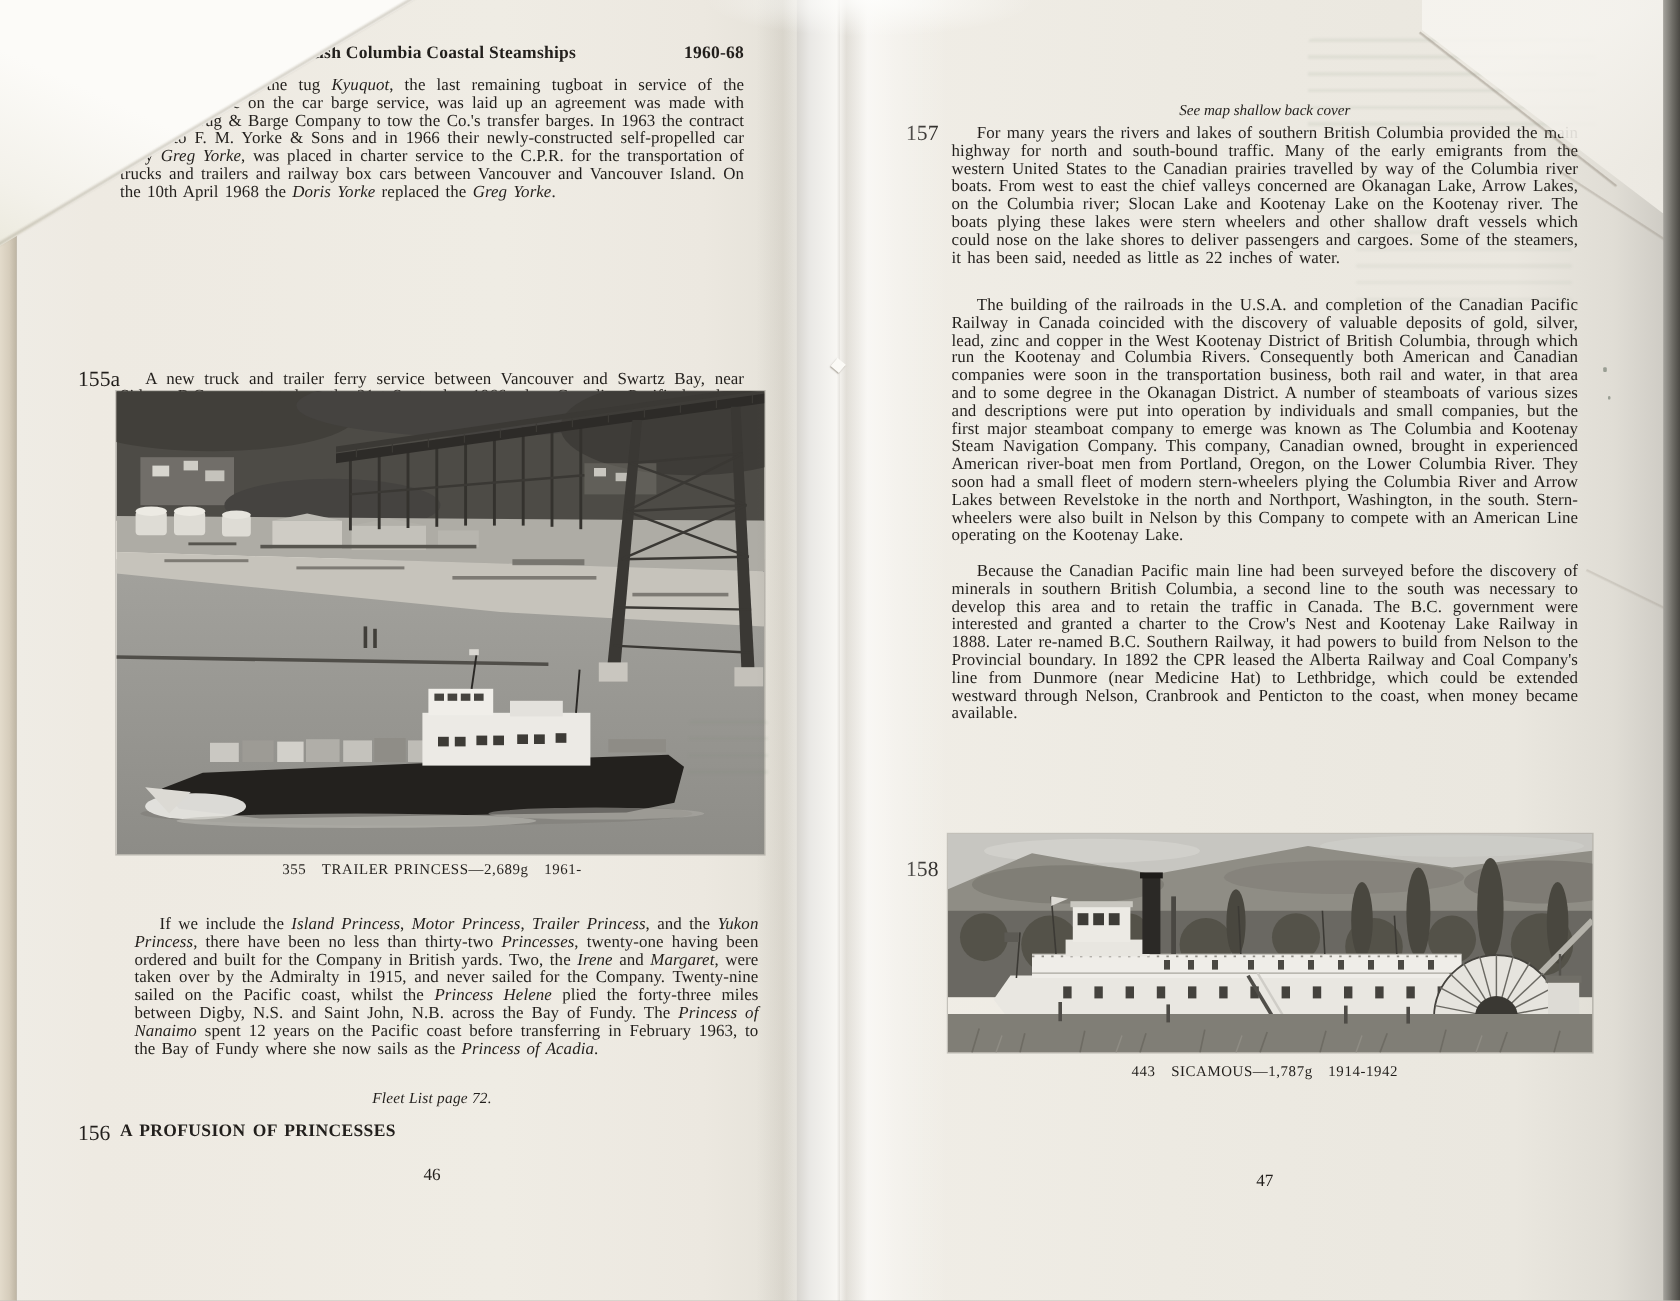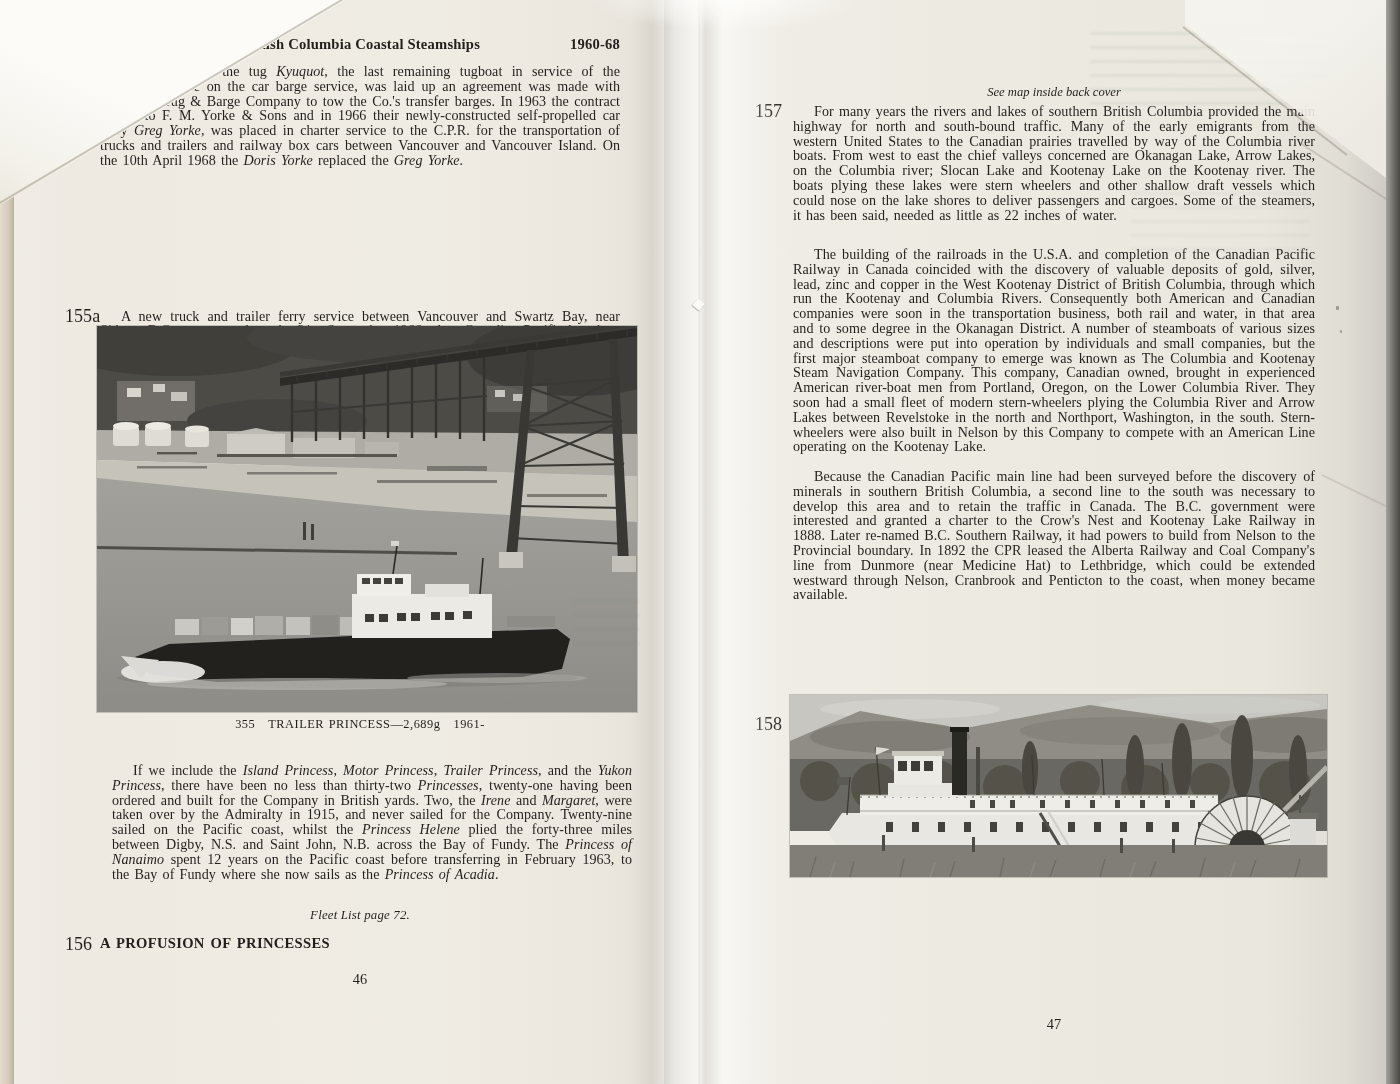--- a/index.html
+++ b/index.html
@@ -280,21 +280,21 @@
     </div>
 
     <div class="blk note" style="left:86px; top:908px; width:520px;">Fleet List page 72.</div>
     <div class="blk folio" style="left:86px; top:971px; width:520px;text-align:center;">46</div>
 
     <div class="ghost" style="left:560px; top:600px; width:66px; height:48px; opacity:.5;"></div>
   </div>
 
   <div class="page page-right">
 
-    <div class="blk subtitle" style="left:93px; top:85px; width:522px;">See map inside back cover</div>
+    <div class="blk subtitle" style="left:93px; top:85px; width:522px;">See map shallow back cover</div>
 
     <div class="blk body-text numbered" style="left:93px; top:104px; width:522px;">
       <span class="sec-num">157</span>
       <p>For many years the rivers and lakes of southern British Columbia provided the main highway for north and south-bound traffic. Many of the early emigrants from the western United States to the Canadian prairies travelled by way of the Columbia river boats. From west to east the chief valleys concerned are Okanagan Lake, Arrow Lakes, on the Columbia river; Slocan Lake and Kootenay Lake on the Kootenay river. The boats plying these lakes were stern wheelers and other shallow draft vessels which could nose on the lake shores to deliver passengers and cargoes. Some of the steamers, it has been said, needed as little as 22 inches of water.</p>
     </div>
     <div class="blk body-text" style="left:93px; top:247px; width:522px;">
       <p>The building of the railroads in the U.S.A. and completion of the Canadian Pacific Railway in Canada coincided with the discovery of valuable deposits of gold, silver, lead, zinc and copper in the West Kootenay District of British Columbia, through which run the Kootenay and Columbia Rivers. Consequently both American and Canadian companies were soon in the transportation business, both rail and water, in that area and to some degree in the Okanagan District. A number of steamboats of various sizes and descriptions were put into operation by individuals and small companies, but the first major steamboat company to emerge was known as The Columbia and Kootenay Steam Navigation Company. This company, Canadian owned, brought in experienced American river-boat men from Portland, Oregon, on the Lower Columbia River. They soon had a small fleet of modern stern-wheelers plying the Columbia River and Arrow Lakes between Revelstoke in the north and Northport, Washington, in the south. Stern-wheelers were also built in Nelson by this Company to compete with an American Line operating on the Kootenay Lake.</p>
     </div>
     <div class="blk body-text" style="left:93px; top:469px; width:522px;">
       <p>Because the Canadian Pacific main line had been surveyed before the discovery of minerals in southern British Columbia, a second line to the south was necessary to develop this area and to retain the traffic in Canada. The B.C. government were interested and granted a charter to the Crow's Nest and Kootenay Lake Railway in 1888. Later re-named B.C. Southern Railway, it had powers to build from Nelson to the Provincial boundary. In 1892 the CPR leased the Alberta Railway and Coal Company's line from Dunmore (near Medicine Hat) to Lethbridge, which could be extended westward through Nelson, Cranbrook and Penticton to the coast, when money became available.</p>
@@ -443,22 +443,25 @@
         </g>
         <g fill="#4e4c47">
           <rect x="92" y="140" width="3" height="16"></rect>
             <rect x="182" y="142" width="3" height="15"></rect>
           <rect x="382" y="144" width="3" height="14"></rect>
             <rect x="330" y="143" width="3" height="15"></rect>
         </g>
       </svg>
     </figure>
 
-
-    <div class="blk folio" style="left:93px; top:976px; width:522px;margin-top:40px;">47</div>
+    <div class="blk caption" style="left:93px; top:886px; width:522px;">
+      <span class="cap-num">443</span><span>SICAMOUS—1,787g</span><span class="cap-dates">1914-1942</span>
+    </div>
+
+    <div class="blk folio" style="left:93px; top:976px; width:522px;">47</div>
 
     <div class="ghost" style="left:390px; top:32px; width:240px; height:84px; opacity:.55;"></div>
     <div class="ghost" style="left:430px; top:192px; width:180px; height:64px; opacity:.35;"></div>
     <div class="speck" style="left:636px; top:306px; width:3px; height:4px;"></div>
     <div class="speck" style="left:640px; top:330px; width:2px; height:3px;"></div>
   </div>
 
   <div class="spine"></div>
   <div class="spine-notch"></div>
   <div class="wedge-top-center"></div>

